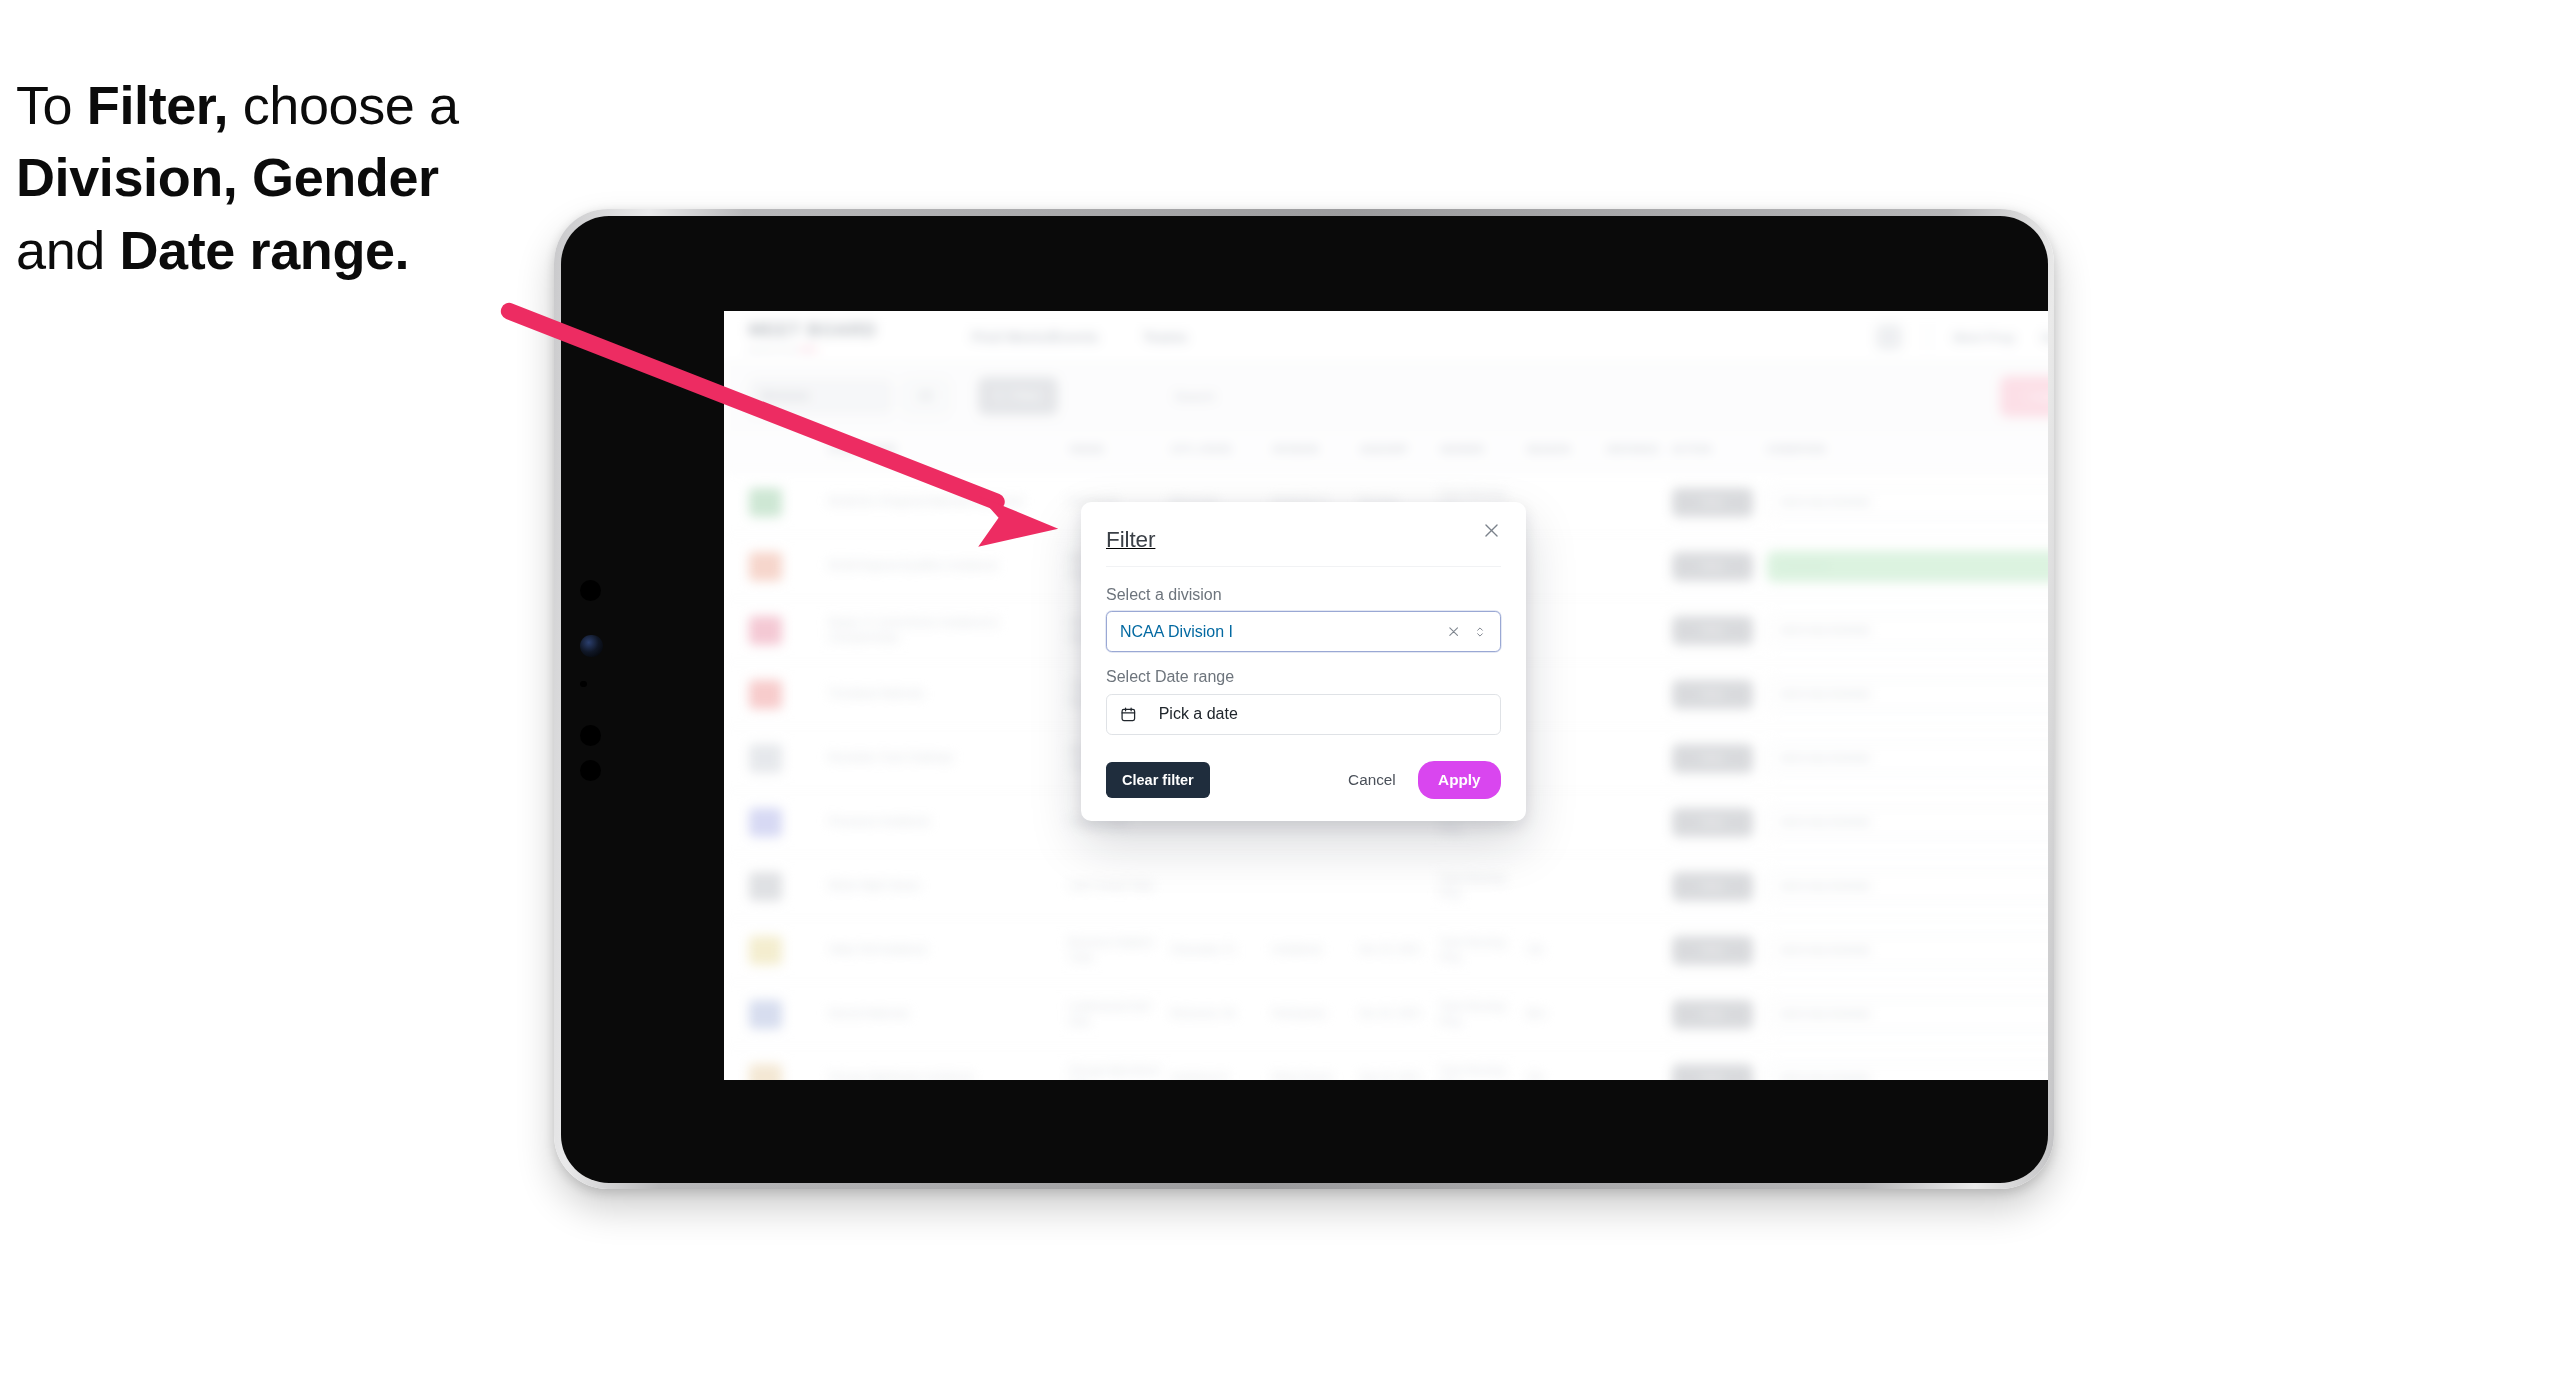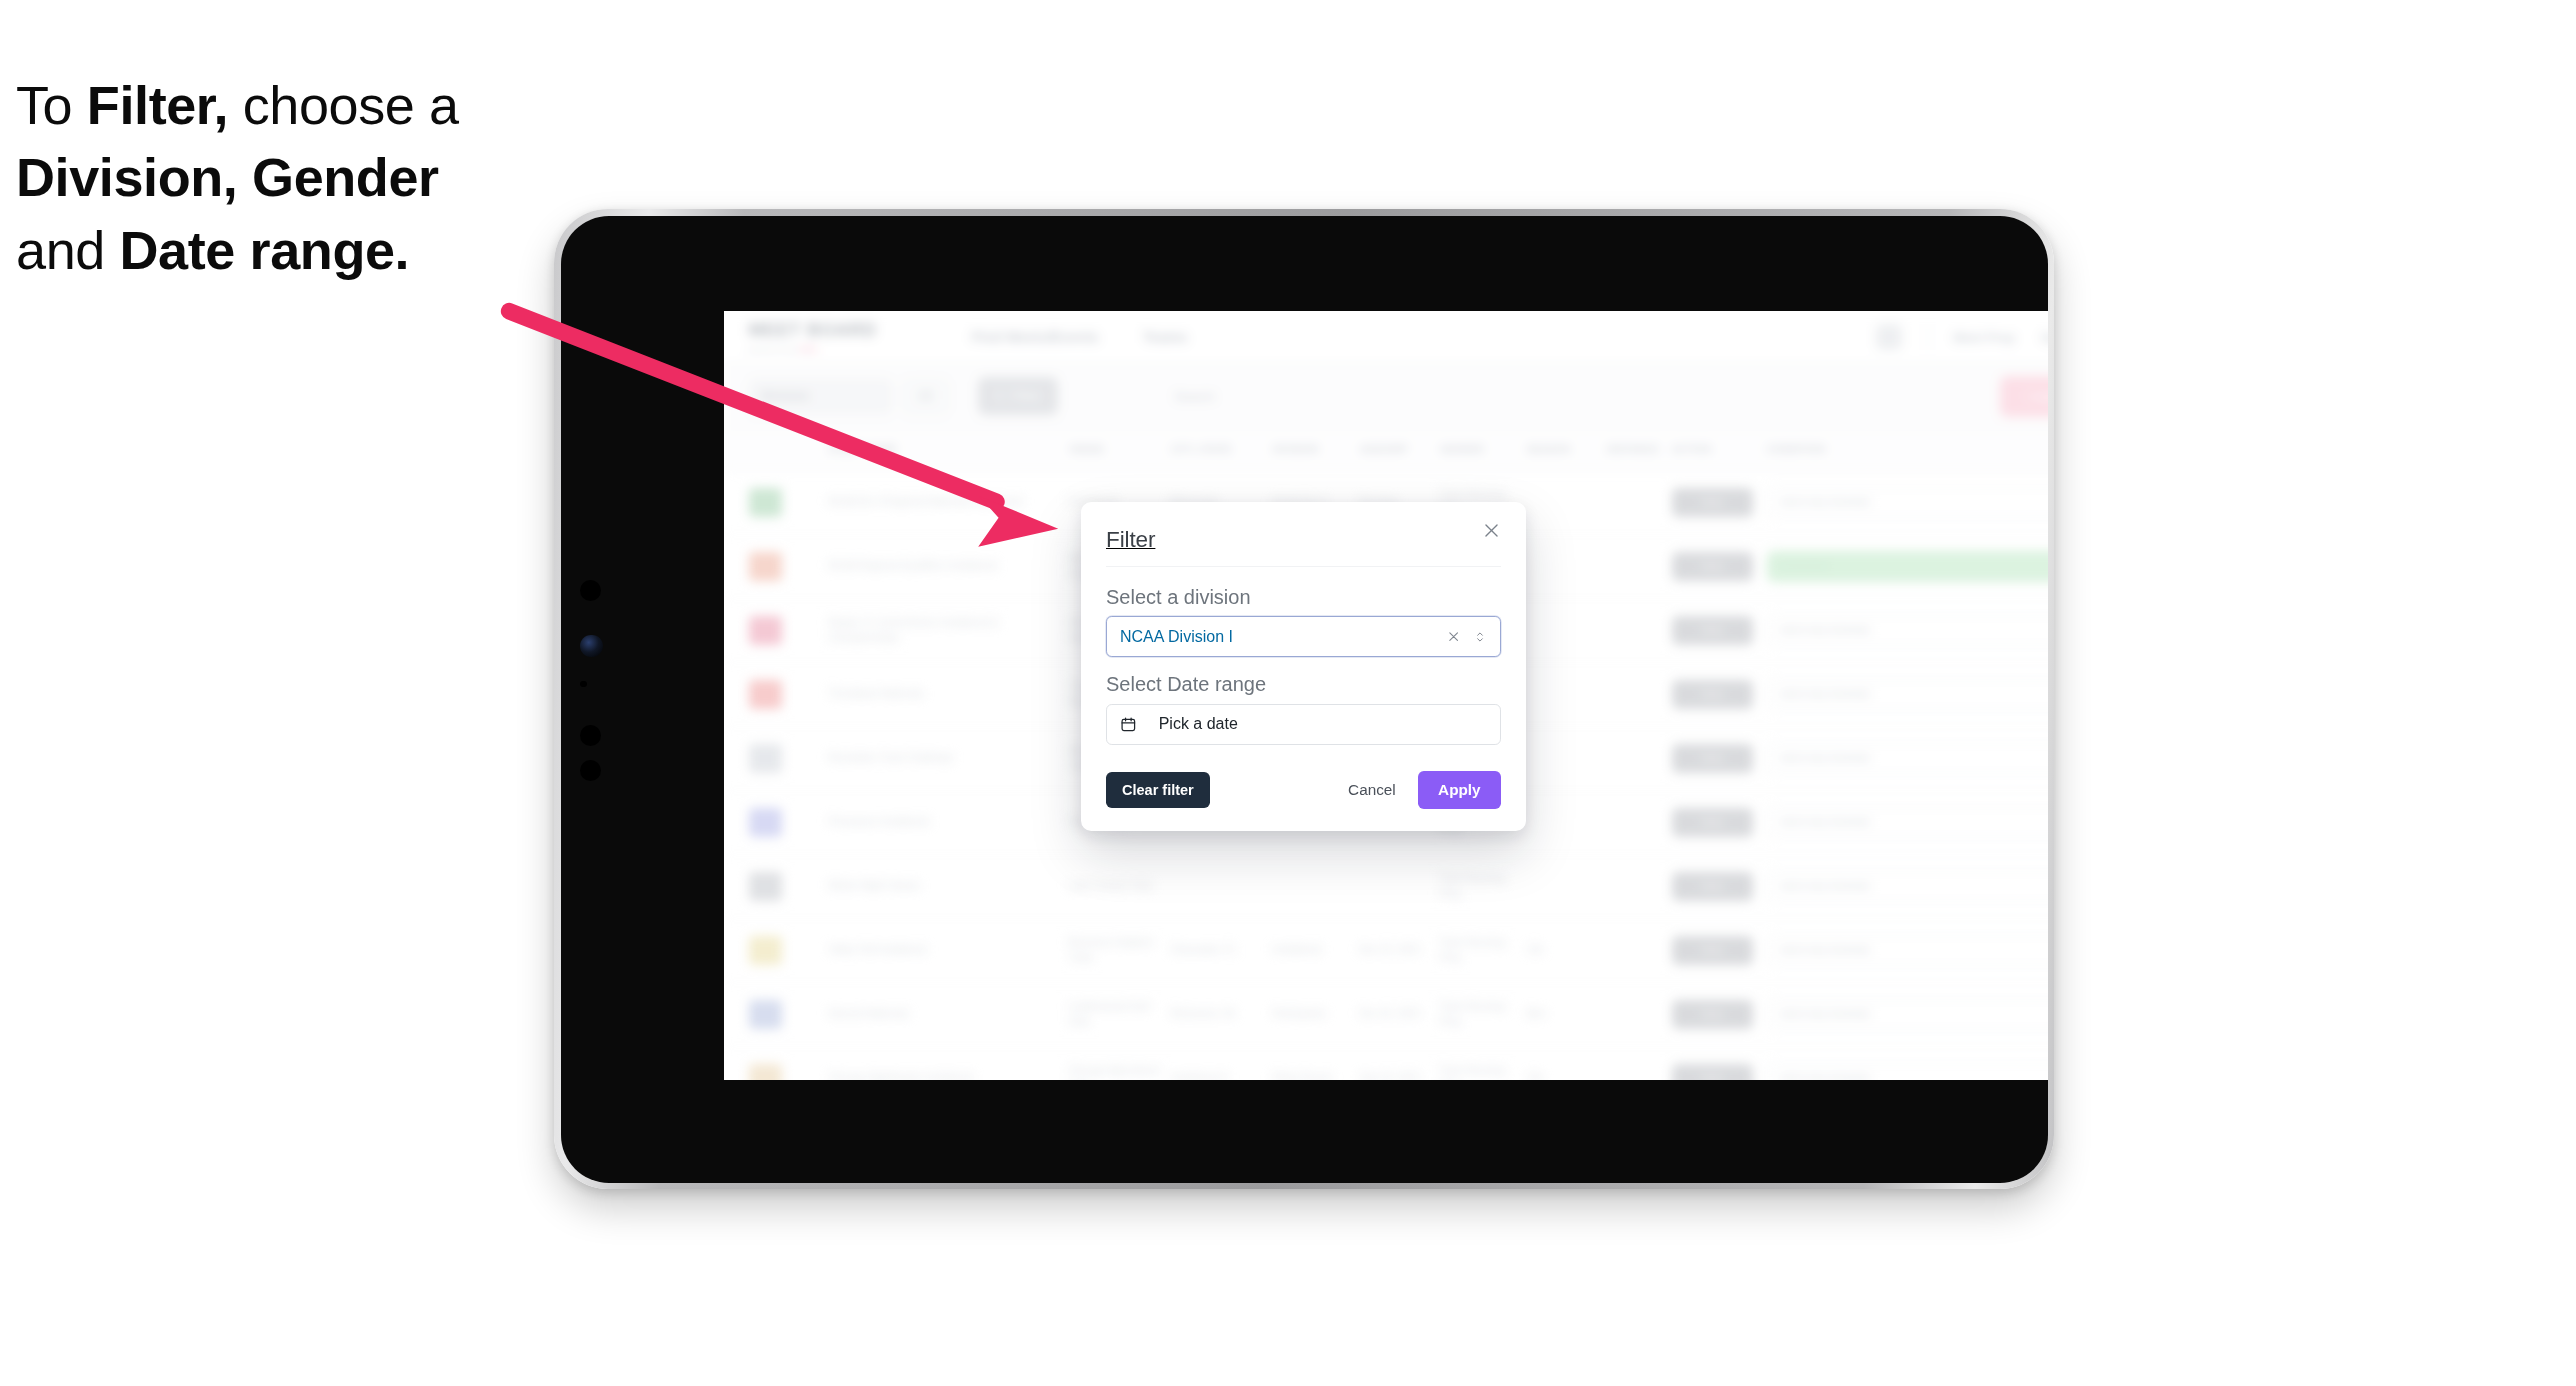--- a/index.html
+++ b/index.html
@@ -217,21 +217,21 @@
   #dlg-close {
     position: absolute; right: -2.9px; top: -8.7px;
     width: 25px; height: 25px;
     display: flex; align-items: center; justify-content: center;
     color: #7b828b; cursor: pointer;
   }
 
   .field { margin-bottom: 16px; }
   .field-label {
     display: block;
-    font-size: 20px; color: #6d747c; font-weight: 400;
+    font-size: 16px; color: #6d747c; font-weight: 400;
     margin-bottom: 7.3px;
   }
   .select-box {
     position: relative;
     height: 41px;
     border: 1.2px solid #d9dce1;
     border-radius: 5.8px;
     background: #ffffff;
     display: flex; align-items: center;
     padding: 0 13px;
@@ -593,21 +593,21 @@
           <path d="M3 10h18M8 3v4M16 3v4"></path>
         </svg>
         <span class="date-text">Pick a date</span>
       </div>
     </div>
 
     <div id="dlg-foot">
       <button id="btn-clear" style="background: rgb(31, 45, 61);">Clear filter</button>
       <div id="foot-right">
         <button id="btn-cancel">Cancel</button>
-        <button id="btn-apply" style="background: #8b5cf6;">Apply</button>
+        <button id="btn-apply" style="background: #d946ef; border-radius: 16px;">Apply</button>
       </div>
     </div>
   </div>
 
   <svg id="arrow" viewBox="0 0 3542 1906">
     <g id="arrow-g">
       <path id="arrow-shaft" d="M700 428 L1370 690" stroke="#ED2C62" stroke-width="23" stroke-linecap="round" fill="none"></path>
       <path id="arrow-head" d="M1455 727 L1346 682 L1373 712 L1345 752 Z" fill="#ED2C62"></path>
     </g>
   </svg>

